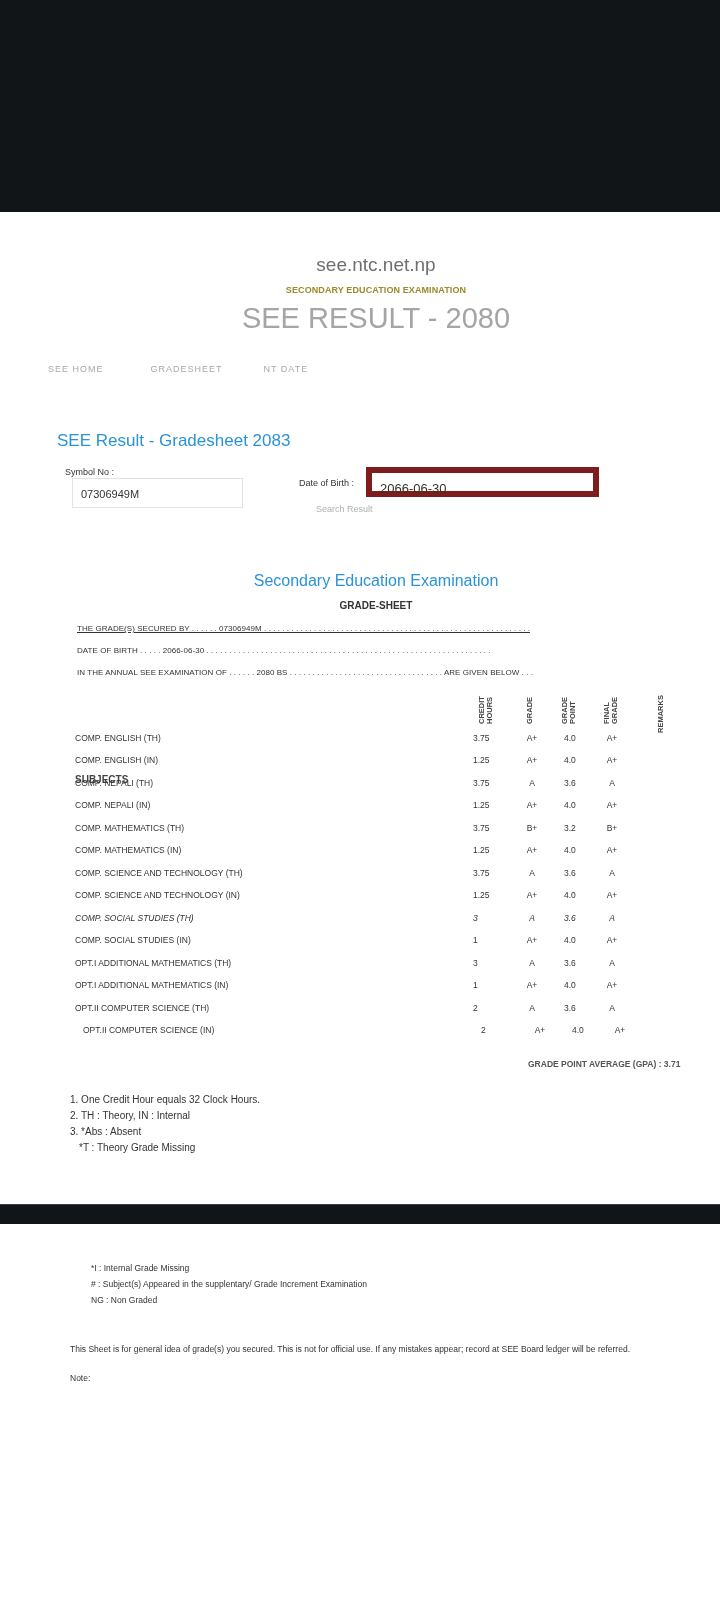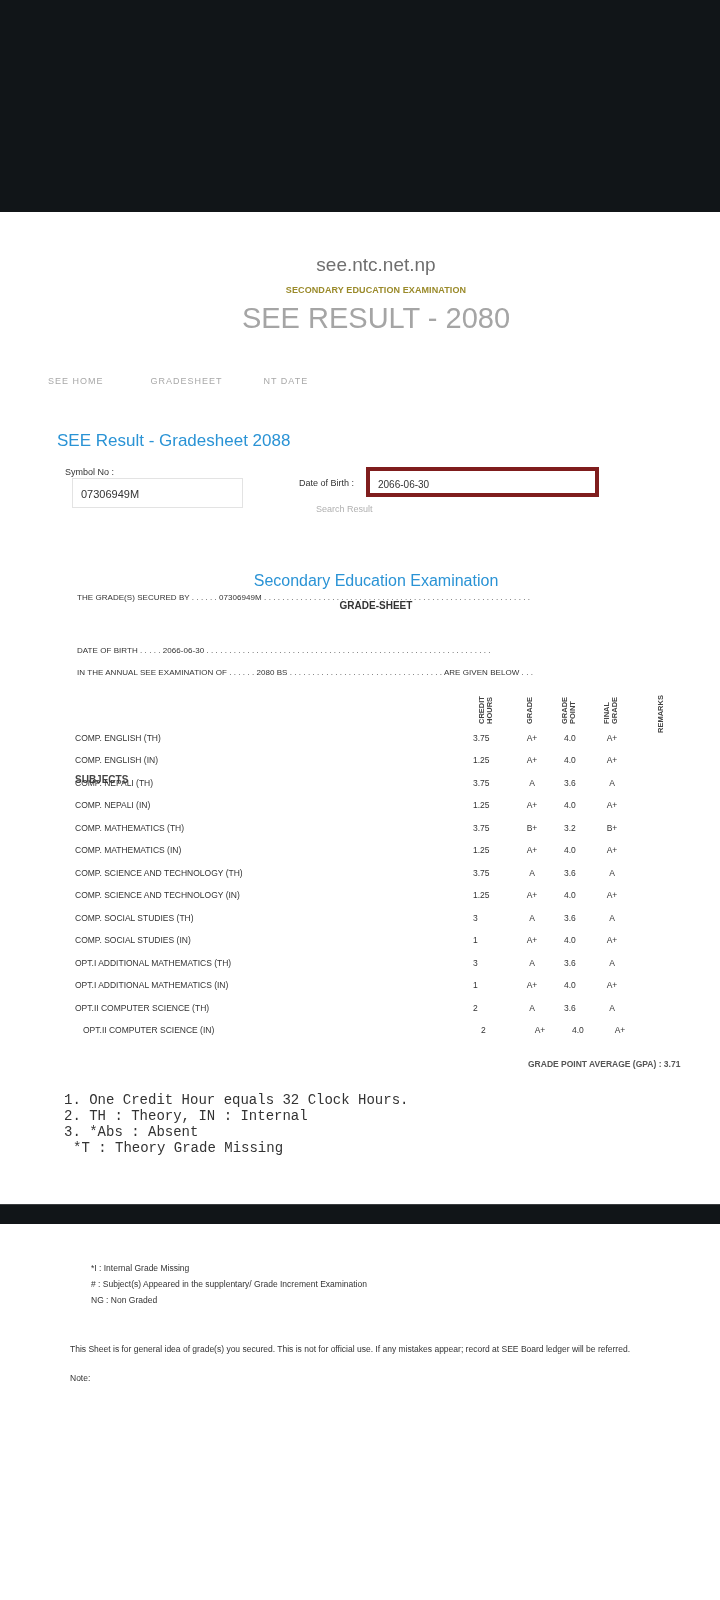--- a/index.html
+++ b/index.html
@@ -6,51 +6,51 @@
     html, body { width: 720px; height: 1600px; background: #ffffff; overflow: hidden; }
     body { font-family: "Liberation Sans", "DejaVu Sans", sans-serif; color: #333; position: relative; }
 
     .topbar { position: absolute; left: 0; top: 0; width: 720px; height: 212px; background: #111518; }
     .midbar { position: absolute; left: 0; top: 1204px; width: 720px; height: 20px; background: #111518; border-top: 1px solid #3a3d40; }
 
     .site-host { position: absolute; top: 254px; left: 0; width: 752px; text-align: center; font-size: 19px; color: #6f6f6f; }
     .site-sub { position: absolute; top: 285px; left: 0; width: 752px; text-align: center; font-size: 9px; font-weight: bold; color: #9a8a2a; letter-spacing: 0.1px; }
     .site-title { position: absolute; top: 302px; left: 0; width: 752px; text-align: center; font-size: 29px; color: #a5a5a5; }
 
-    .nav { position: absolute; top: 376px; left: 48px; display: flex; }
+    .nav { position: absolute; top: 364px; left: 48px; display: flex; }
     .nav a { font-size: 9px; color: #a8a8a8; letter-spacing: 1px; text-decoration: none; cursor: pointer; }
     .nav a:nth-child(1) { margin-right: 47px; }
     .nav a:nth-child(2) { margin-right: 41px; }
 
     .form-title { position: absolute; top: 431px; left: 57px; font-size: 17px; color: #2a93d5; }
     .lbl-symbol { position: absolute; top: 467px; left: 65px; font-size: 9px; color: #333; }
     .in-symbol { position: absolute; top: 478px; left: 72px; width: 171px; height: 30px; border: 1px solid #e3e3e3; font-size: 11px; color: #333; padding: 9px 0 0 8px; background: #fff; }
     .lbl-dob { position: absolute; top: 478px; left: 299px; font-size: 9px; color: #333; }
-    .in-dob { position: absolute; top: 467px; left: 366px; width: 233px; height: 30px; border: 4px solid #7f1d1d; font-size: 10px; color: #333; padding: 8px 0 6px 8px; background: #fff; }
+    .in-dob { position: absolute; top: 467px; left: 366px; width: 233px; height: 30px; border: 6px solid #7f1d1d; font-size: 13px; color: #333; padding: 8px 0 6px 8px; background: #fff; }
     .search-btn { position: absolute; top: 504px; left: 316px; font-size: 9px; color: #b0b0b0; cursor: pointer; }
 
     .sheet-title { position: absolute; top: 572px; left: 0; width: 752px; text-align: center; font-size: 16px; color: #2a93d5; }
     .sheet-sub { position: absolute; top: 600px; left: 0; width: 752px; text-align: center; font-size: 10px; font-weight: bold; color: #333; }
 
     .info-line { position: absolute; left: 77px; font-size: 8px; color: #333; white-space: nowrap; letter-spacing: 0.05px; }
 
     .col-head { position: absolute; font-size: 7px; font-weight: bold; color: #444; }
     .vhead { position: absolute; font-size: 7.5px; font-weight: bold; color: #444; transform: rotate(-90deg); transform-origin: left top; line-height: 8px; text-align: left; white-space: nowrap; }
 
     .row { position: absolute; left: 0; width: 720px; height: 22px; }
     .row span { position: absolute; font-size: 8.5px; color: #333; top: 0; }
     .row .c-sub { left: 75px; }
     .row .c-ch { left: 473px; }
     .row .c-gr { left: 526px; width: 12px; text-align: center; }
     .row .c-gp { left: 564px; }
     .row .c-fg { left: 606px; width: 12px; text-align: center; }
 
     .gpa { position: absolute; top: 1059px; left: 528px; font-size: 8.5px; font-weight: bold; color: #555; }
 
-    .notes { position: absolute; left: 64px; font-size: 14px; color: #333; line-height: 16px; font-family: Liberation Mono, monospace; }
+    .notes { position: absolute; left: 70px; font-size: 10px; color: #333; line-height: 16px; }
     .notes .ind { padding-left: 9px; }
 
     .legend2 { position: absolute; top: 1260px; left: 91px; font-size: 8.5px; color: #333; line-height: 16px; }
     .note-h { position: absolute; top: 1325px; left: 70px; font-size: 8.5px; color: #333; margin-top: 48px; }
     .note-t { position: absolute; top: 1341px; left: 70px; width: 590px; font-size: 8.5px; color: #333; line-height: 16px; }
   </style>
 </head>
 <body>
 
 <div class="topbar"></div>
@@ -58,31 +58,31 @@
 <div class="site-host">see.ntc.net.np</div>
 <div class="site-sub">SECONDARY EDUCATION EXAMINATION</div>
 <div class="site-title">SEE RESULT - 2080</div>
 
 <nav class="nav">
   <a>SEE HOME</a>
   <a>GRADESHEET</a>
   <a>NT DATE</a>
 </nav>
 
-<div class="form-title">SEE Result - Gradesheet 2088</div>
+<div class="form-title">SEE Result - Gradesheet 2083</div>
 <div class="lbl-symbol">Symbol No :</div>
 <div class="in-symbol">07306949M</div>
 <div class="lbl-dob">Date of Birth :</div>
 <div class="in-dob">2066-06-30</div>
 <div class="search-btn">Search Result</div>
 
 <div class="sheet-title">Secondary Education Examination</div>
 <div class="sheet-sub">GRADE-SHEET</div>
 
-<div class="info-line" style="top:593px;">THE GRADE(S) SECURED BY . . . . . . 07306949M . . . . . . . . . . . . . . . . . . . . . . . . . . . . . . . . . . . . . . . . . . . . . . . . . . . . . . . . . . .</div>
+<div class="info-line" style="top:624px;text-decoration:underline;">THE GRADE(S) SECURED BY . . . . . . 07306949M . . . . . . . . . . . . . . . . . . . . . . . . . . . . . . . . . . . . . . . . . . . . . . . . . . . . . . . . . . .</div>
 <div class="info-line" style="top:646px;">DATE OF BIRTH . . . . . 2066-06-30 . . . . . . . . . . . . . . . . . . . . . . . . . . . . . . . . . . . . . . . . . . . . . . . . . . . . . . . . . . . . . . .</div>
 <div class="info-line" style="top:668px;">IN THE ANNUAL SEE EXAMINATION OF . . . . . . 2080 BS . . . . . . . . . . . . . . . . . . . . . . . . . . . . . . . . . . ARE GIVEN BELOW . . .</div>
 
 <div class="col-head" style="top:726px; left:75px; font-size:10px;margin-top:48px;">SUBJECTS</div>
 <div class="vhead" style="top:724px; left:478px;">
   <div>CREDIT</div>
   <div>HOURS</div>
 </div>
 <div class="vhead" style="top:724px; left:526px;">
   <div>GRADE</div>
@@ -148,21 +148,21 @@
   <span class="c-gp">3.6</span>
   <span class="c-fg">A</span>
 </div>
 <div class="row" style="top:890px;">
   <span class="c-sub">COMP. SCIENCE AND TECHNOLOGY (IN)</span>
   <span class="c-ch">1.25</span>
   <span class="c-gr">A+</span>
   <span class="c-gp">4.0</span>
   <span class="c-fg">A+</span>
 </div>
-<div class="row" style="top:913px;">
+<div class="row" style="top:913px;font-style:italic;">
   <span class="c-sub">COMP. SOCIAL STUDIES (TH)</span>
   <span class="c-ch">3</span>
   <span class="c-gr">A</span>
   <span class="c-gp">3.6</span>
   <span class="c-fg">A</span>
 </div>
 <div class="row" style="top:935px;">
   <span class="c-sub">COMP. SOCIAL STUDIES (IN)</span>
   <span class="c-ch">1</span>
   <span class="c-gr">A+</span>

